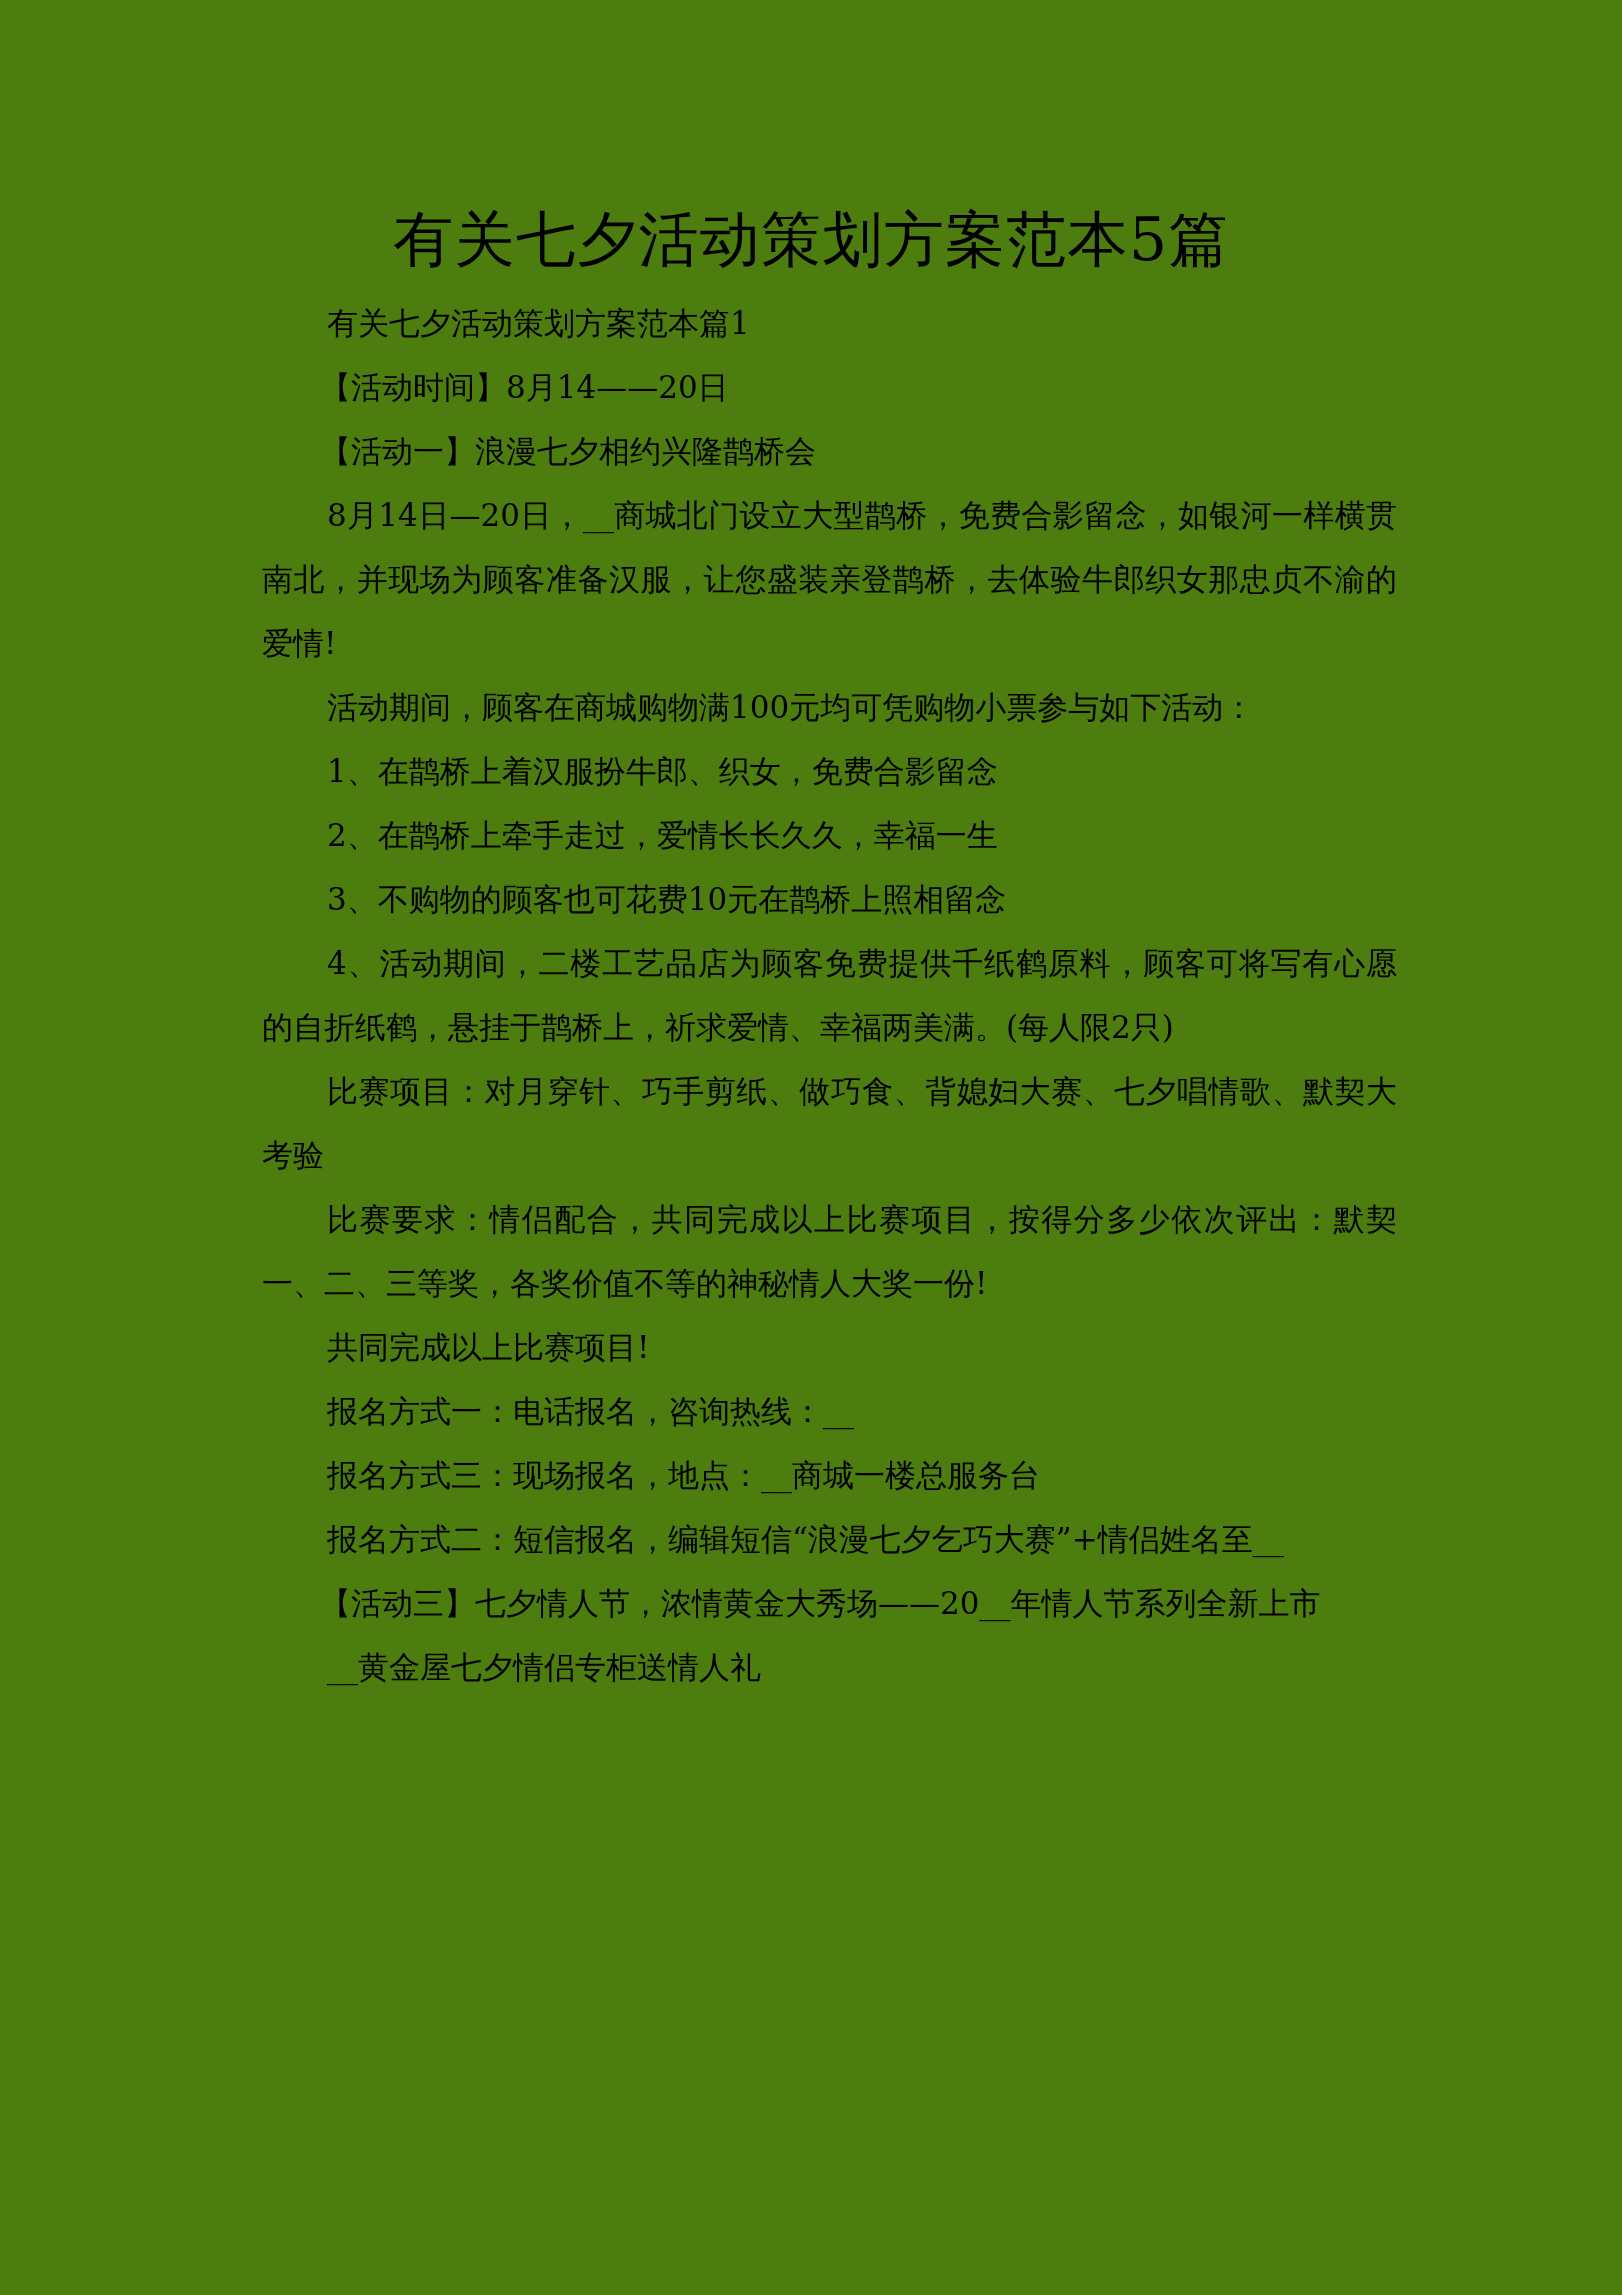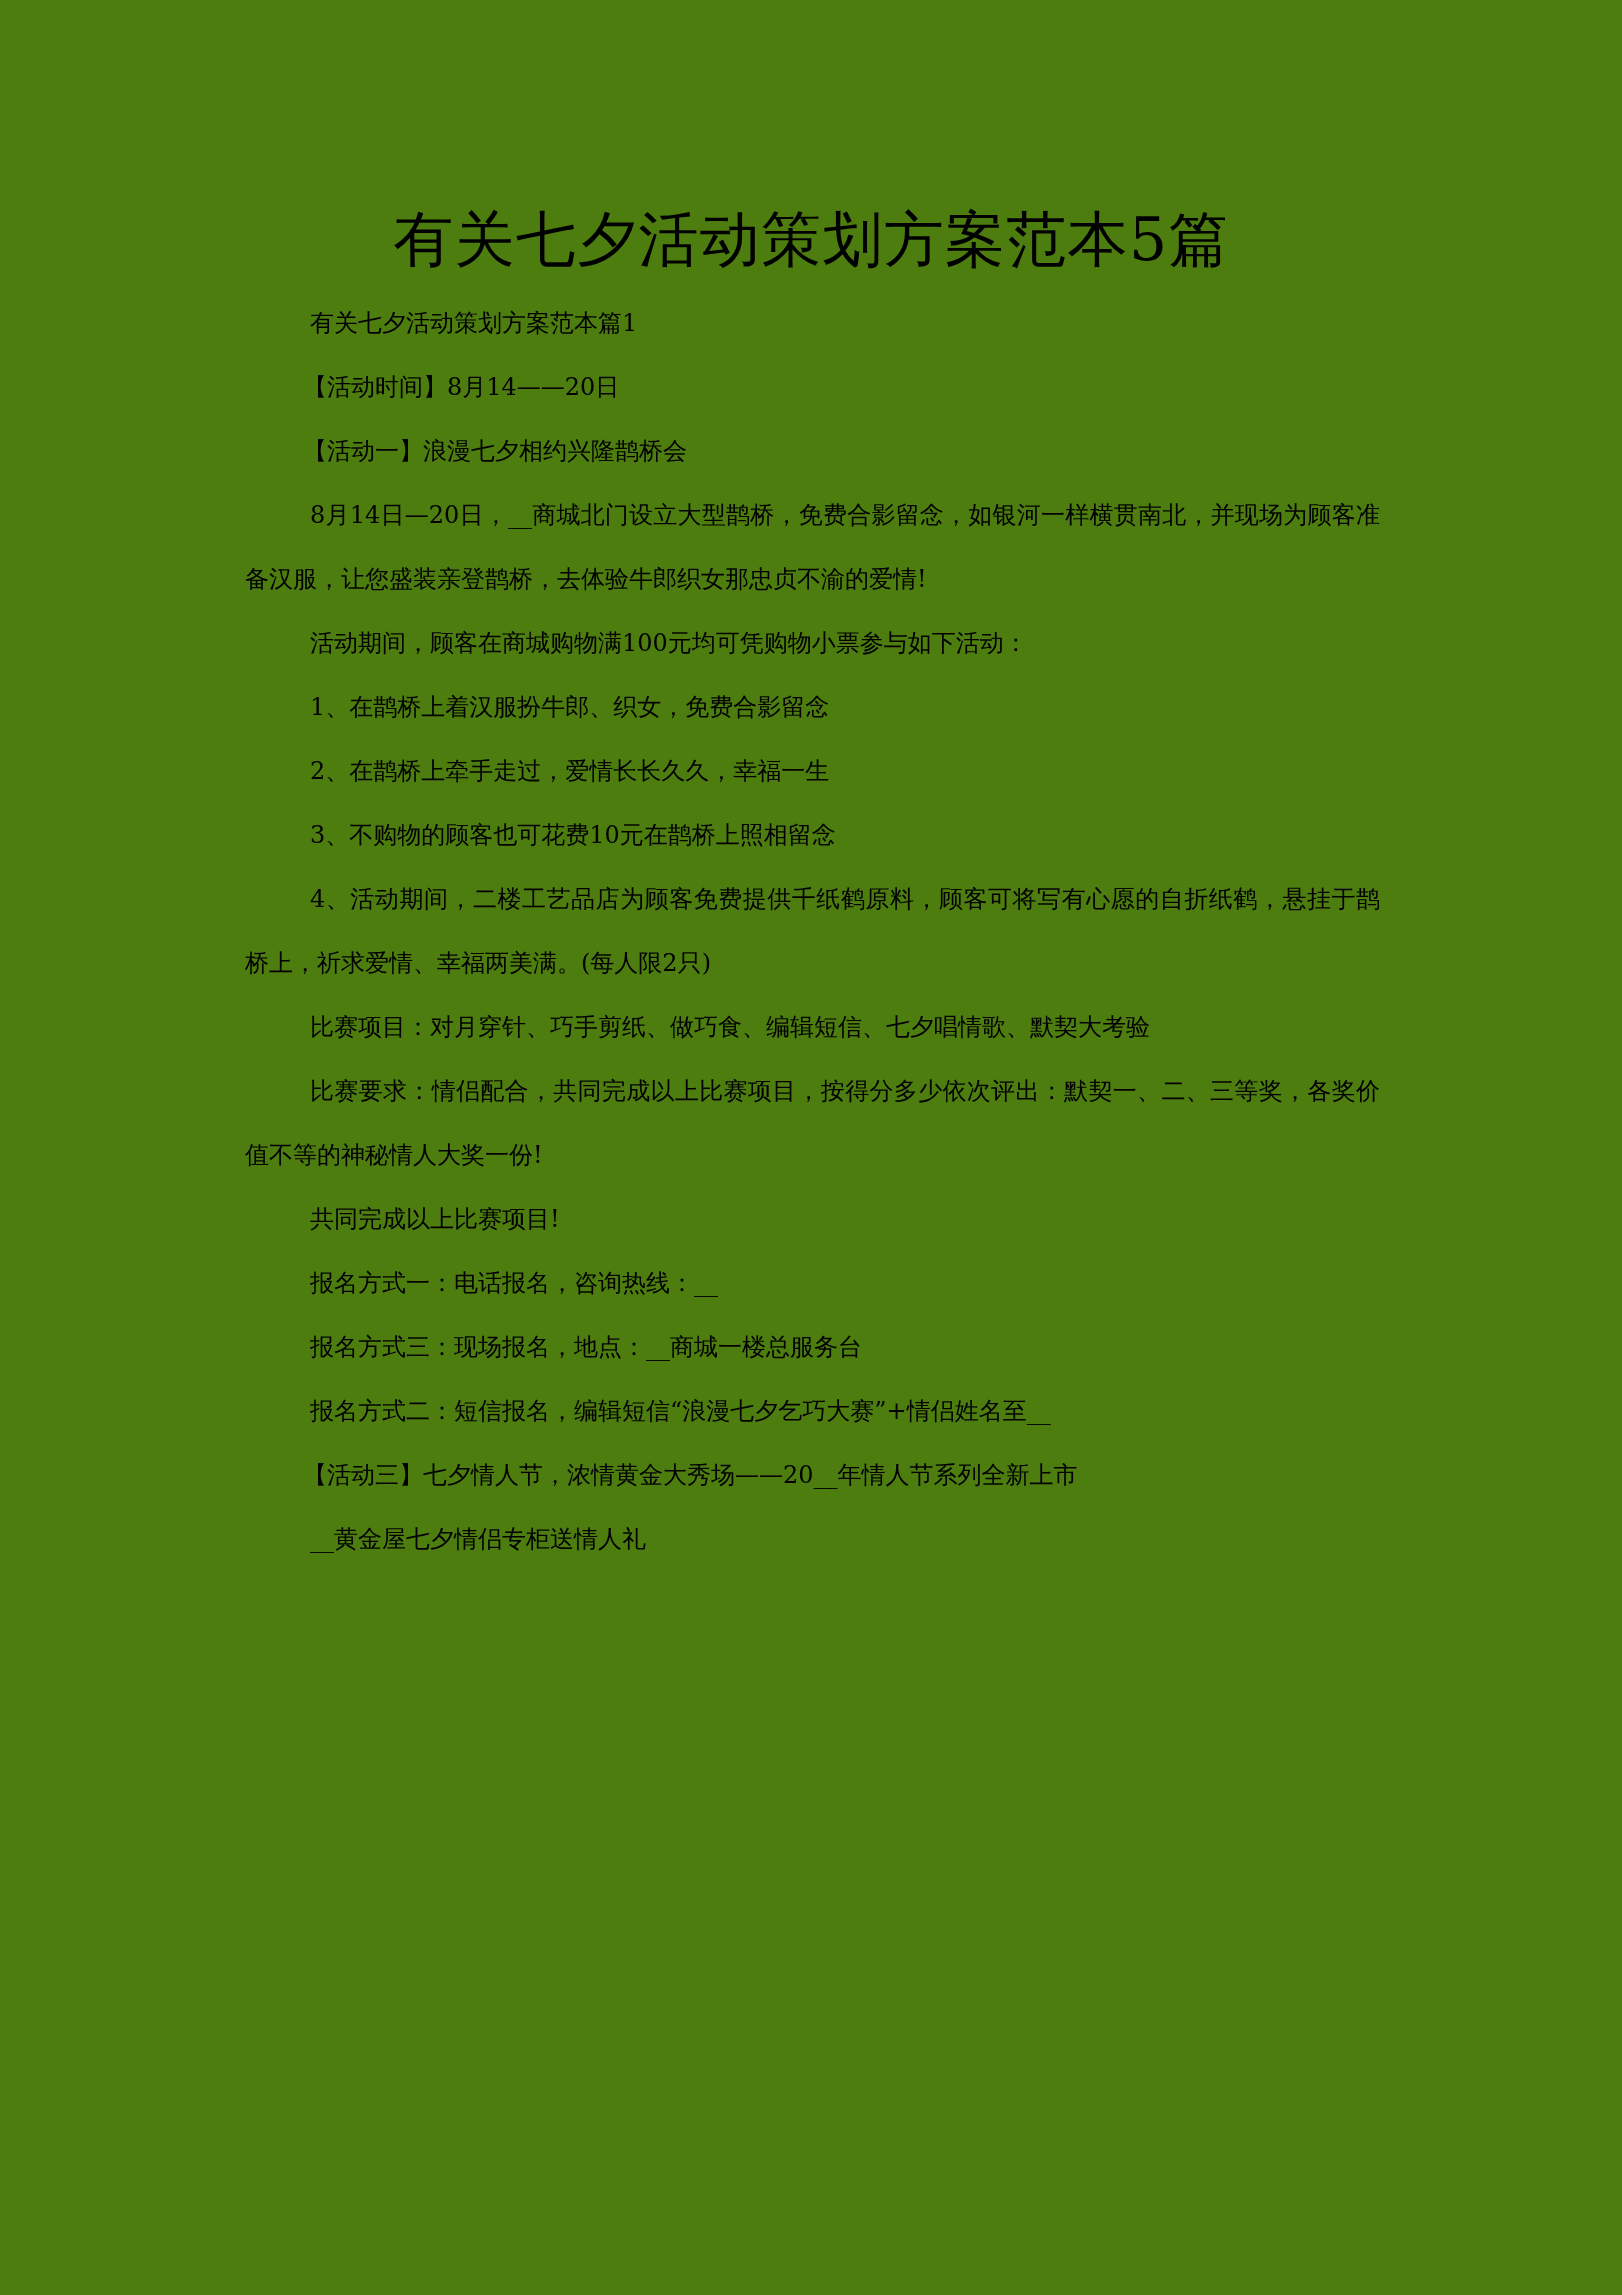--- a/index.html
+++ b/index.html
@@ -30,24 +30,24 @@
       width: 1623px;
       text-align: center;
       font-size: 60px;
       line-height: 79px;
       font-weight: normal;
       letter-spacing: 1.3px;
       margin: 0;
     }
     .body {
       position: absolute;
-      left: 245px;
+      left: 262px;
       top: 291px;
       width: 1135px;
-      font-size: 24px;
+      font-size: 31px;
       line-height: 64px;
     }
     .p {
       margin: 0;
       text-align: justify;
       text-indent: 65px;
       word-break: break-all;
     }
     .p.bracket {
       text-indent: 58px;
@@ -62,21 +62,21 @@
   <div class="body">
     <p class="p">有关七夕活动策划方案范本篇1</p>
     <p class="p bracket">【活动时间】8月14——20日</p>
     <p class="p bracket">【活动一】浪漫七夕相约兴隆鹊桥会</p>
     <p class="p">8月14日—20日，__商城北门设立大型鹊桥，免费合影留念，如银河一样横贯南北，并现场为顾客准备汉服，让您盛装亲登鹊桥，去体验牛郎织女那忠贞不渝的爱情!</p>
     <p class="p">活动期间，顾客在商城购物满100元均可凭购物小票参与如下活动：</p>
     <p class="p">1、在鹊桥上着汉服扮牛郎、织女，免费合影留念</p>
     <p class="p">2、在鹊桥上牵手走过，爱情长长久久，幸福一生</p>
     <p class="p">3、不购物的顾客也可花费10元在鹊桥上照相留念</p>
     <p class="p">4、活动期间，二楼工艺品店为顾客免费提供千纸鹤原料，顾客可将写有心愿的自折纸鹤，悬挂于鹊桥上，祈求爱情、幸福两美满。(每人限2只)</p>
-    <p class="p">比赛项目：对月穿针、巧手剪纸、做巧食、编辑短信、七夕唱情歌、默契大考验</p>
+    <p class="p">比赛项目：对月穿针、巧手剪纸、做巧食、背媳妇大赛、七夕唱情歌、默契大考验</p>
     <p class="p">比赛要求：情侣配合，共同完成以上比赛项目，按得分多少依次评出：默契一、二、三等奖，各奖价值不等的神秘情人大奖一份!</p>
     <p class="p">共同完成以上比赛项目!</p>
     <p class="p">报名方式一：电话报名，咨询热线：__</p>
     <p class="p">报名方式三：现场报名，地点：__商城一楼总服务台</p>
     <p class="p">报名方式二：短信报名，编辑短信“浪漫七夕乞巧大赛”+情侣姓名至__</p>
     <p class="p bracket">【活动三】七夕情人节，浓情黄金大秀场——20__年情人节系列全新上市</p>
     <p class="p">__黄金屋七夕情侣专柜送情人礼</p>
   </div>
 </div>
 

